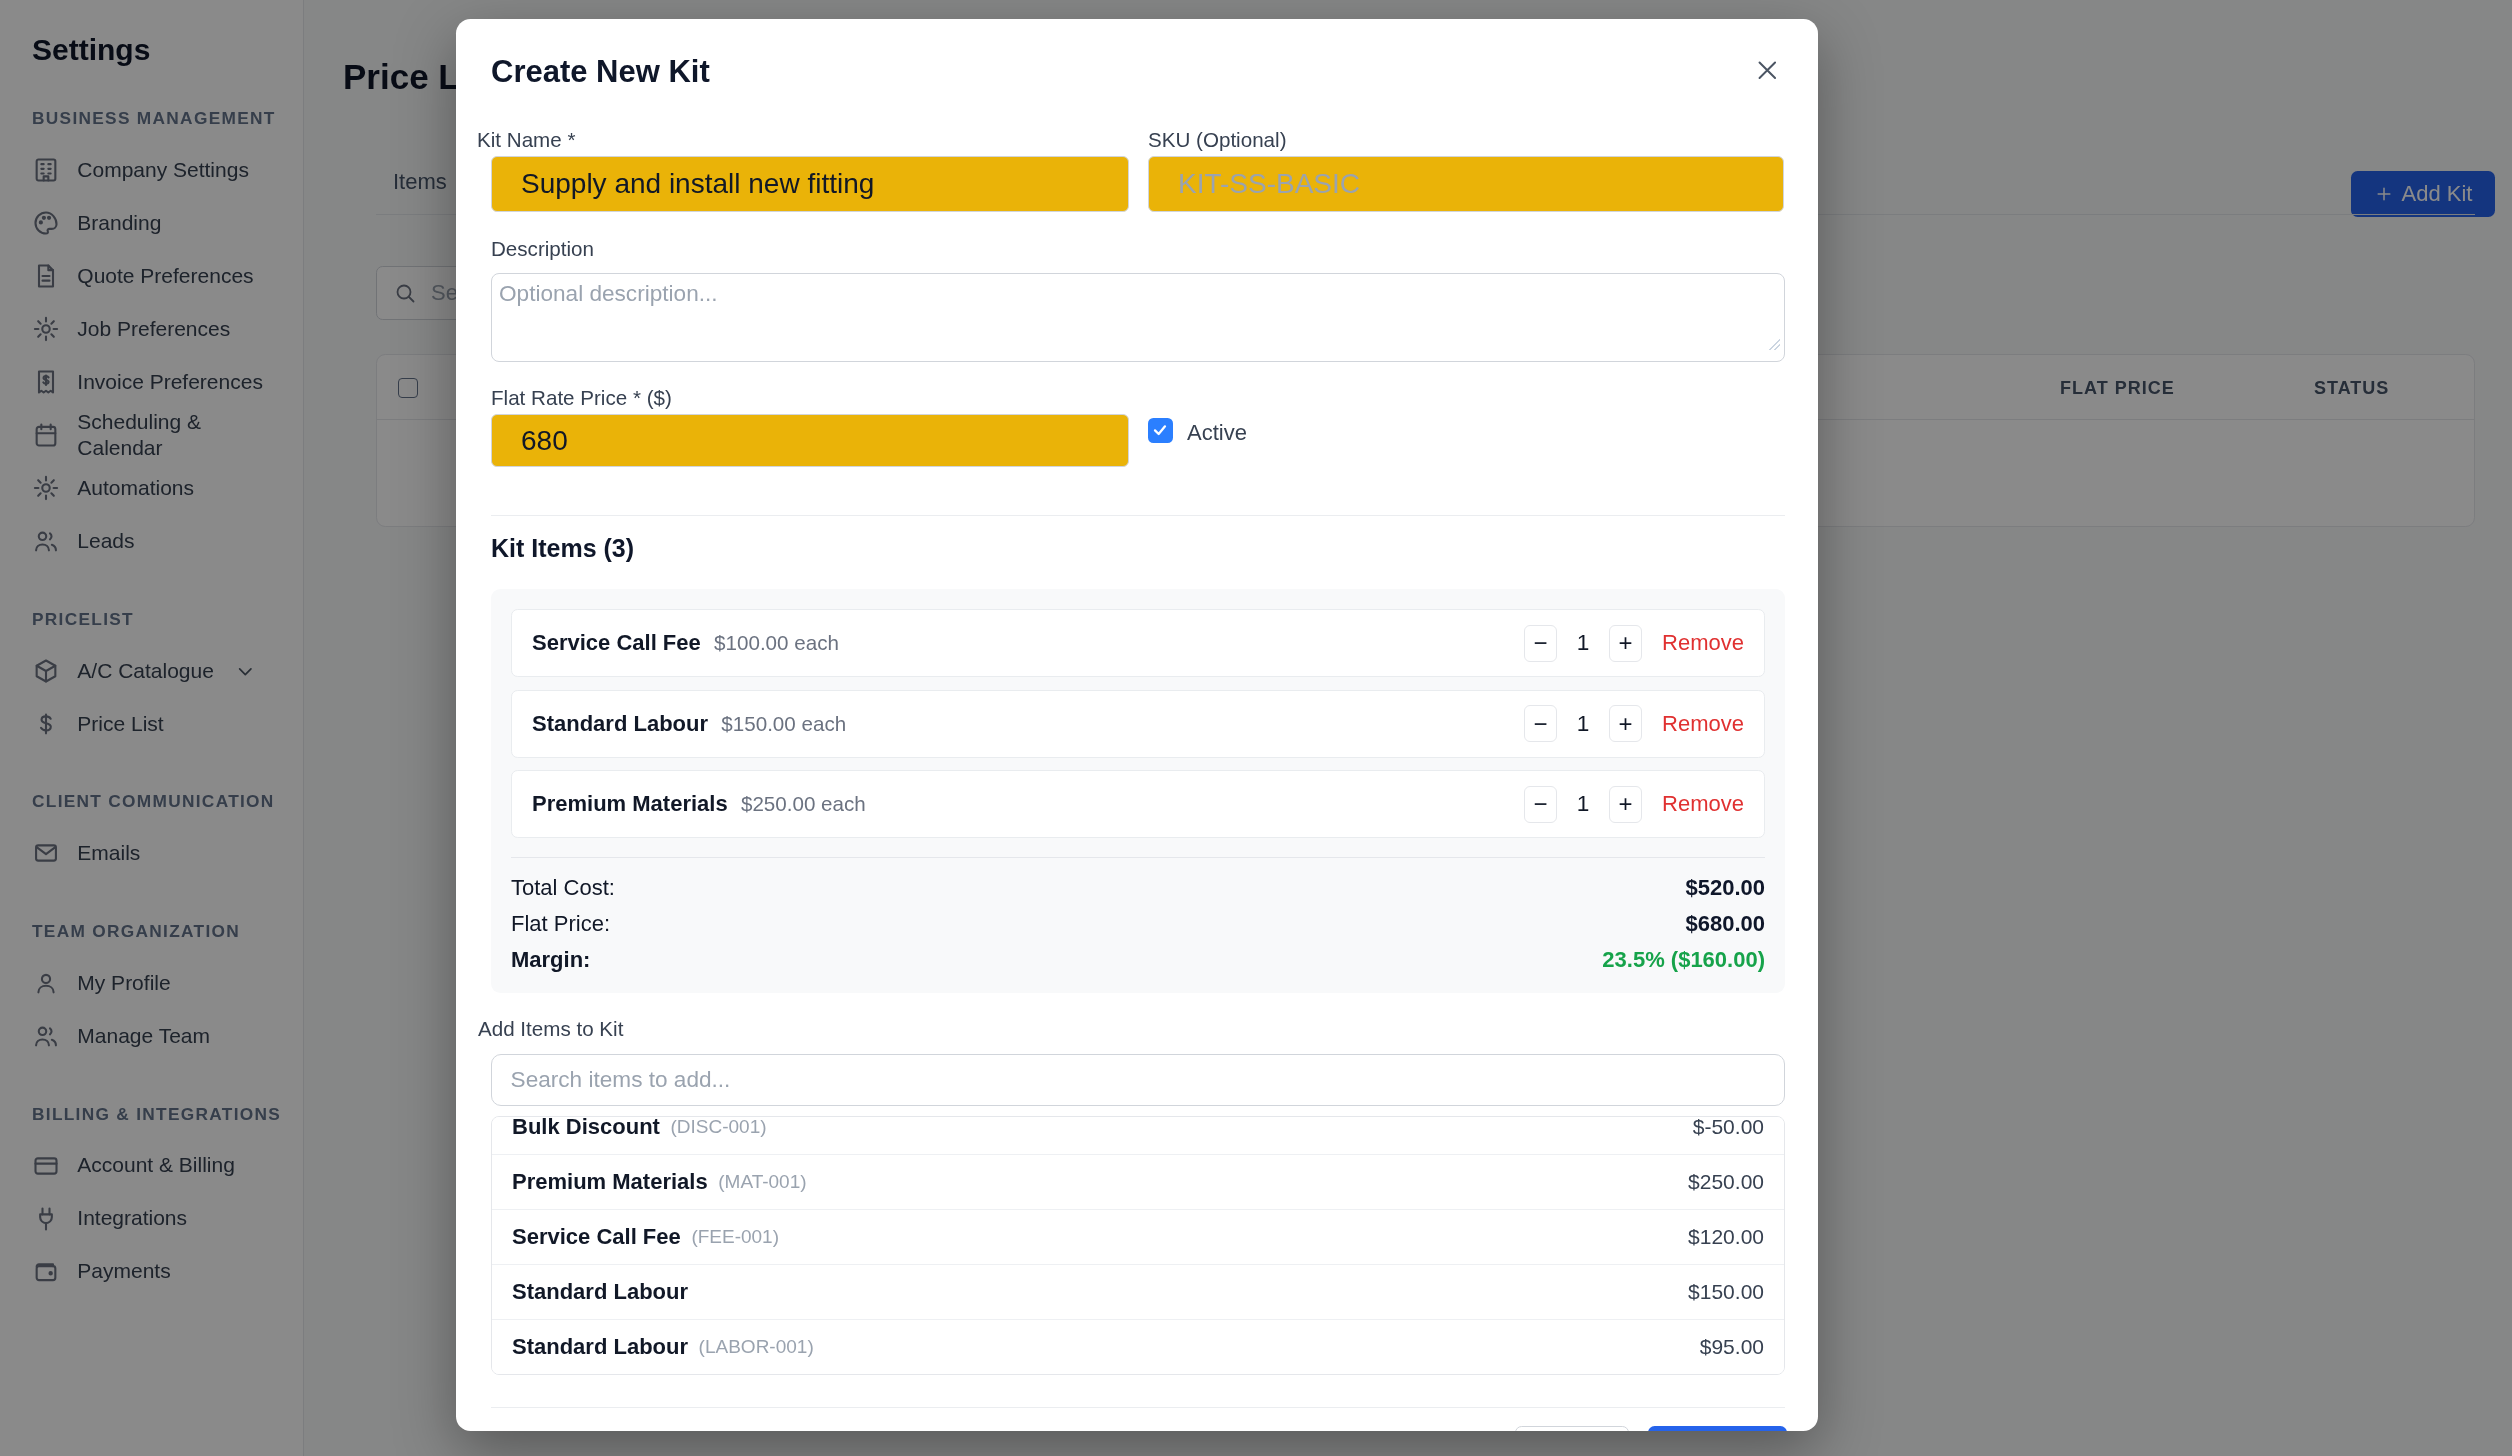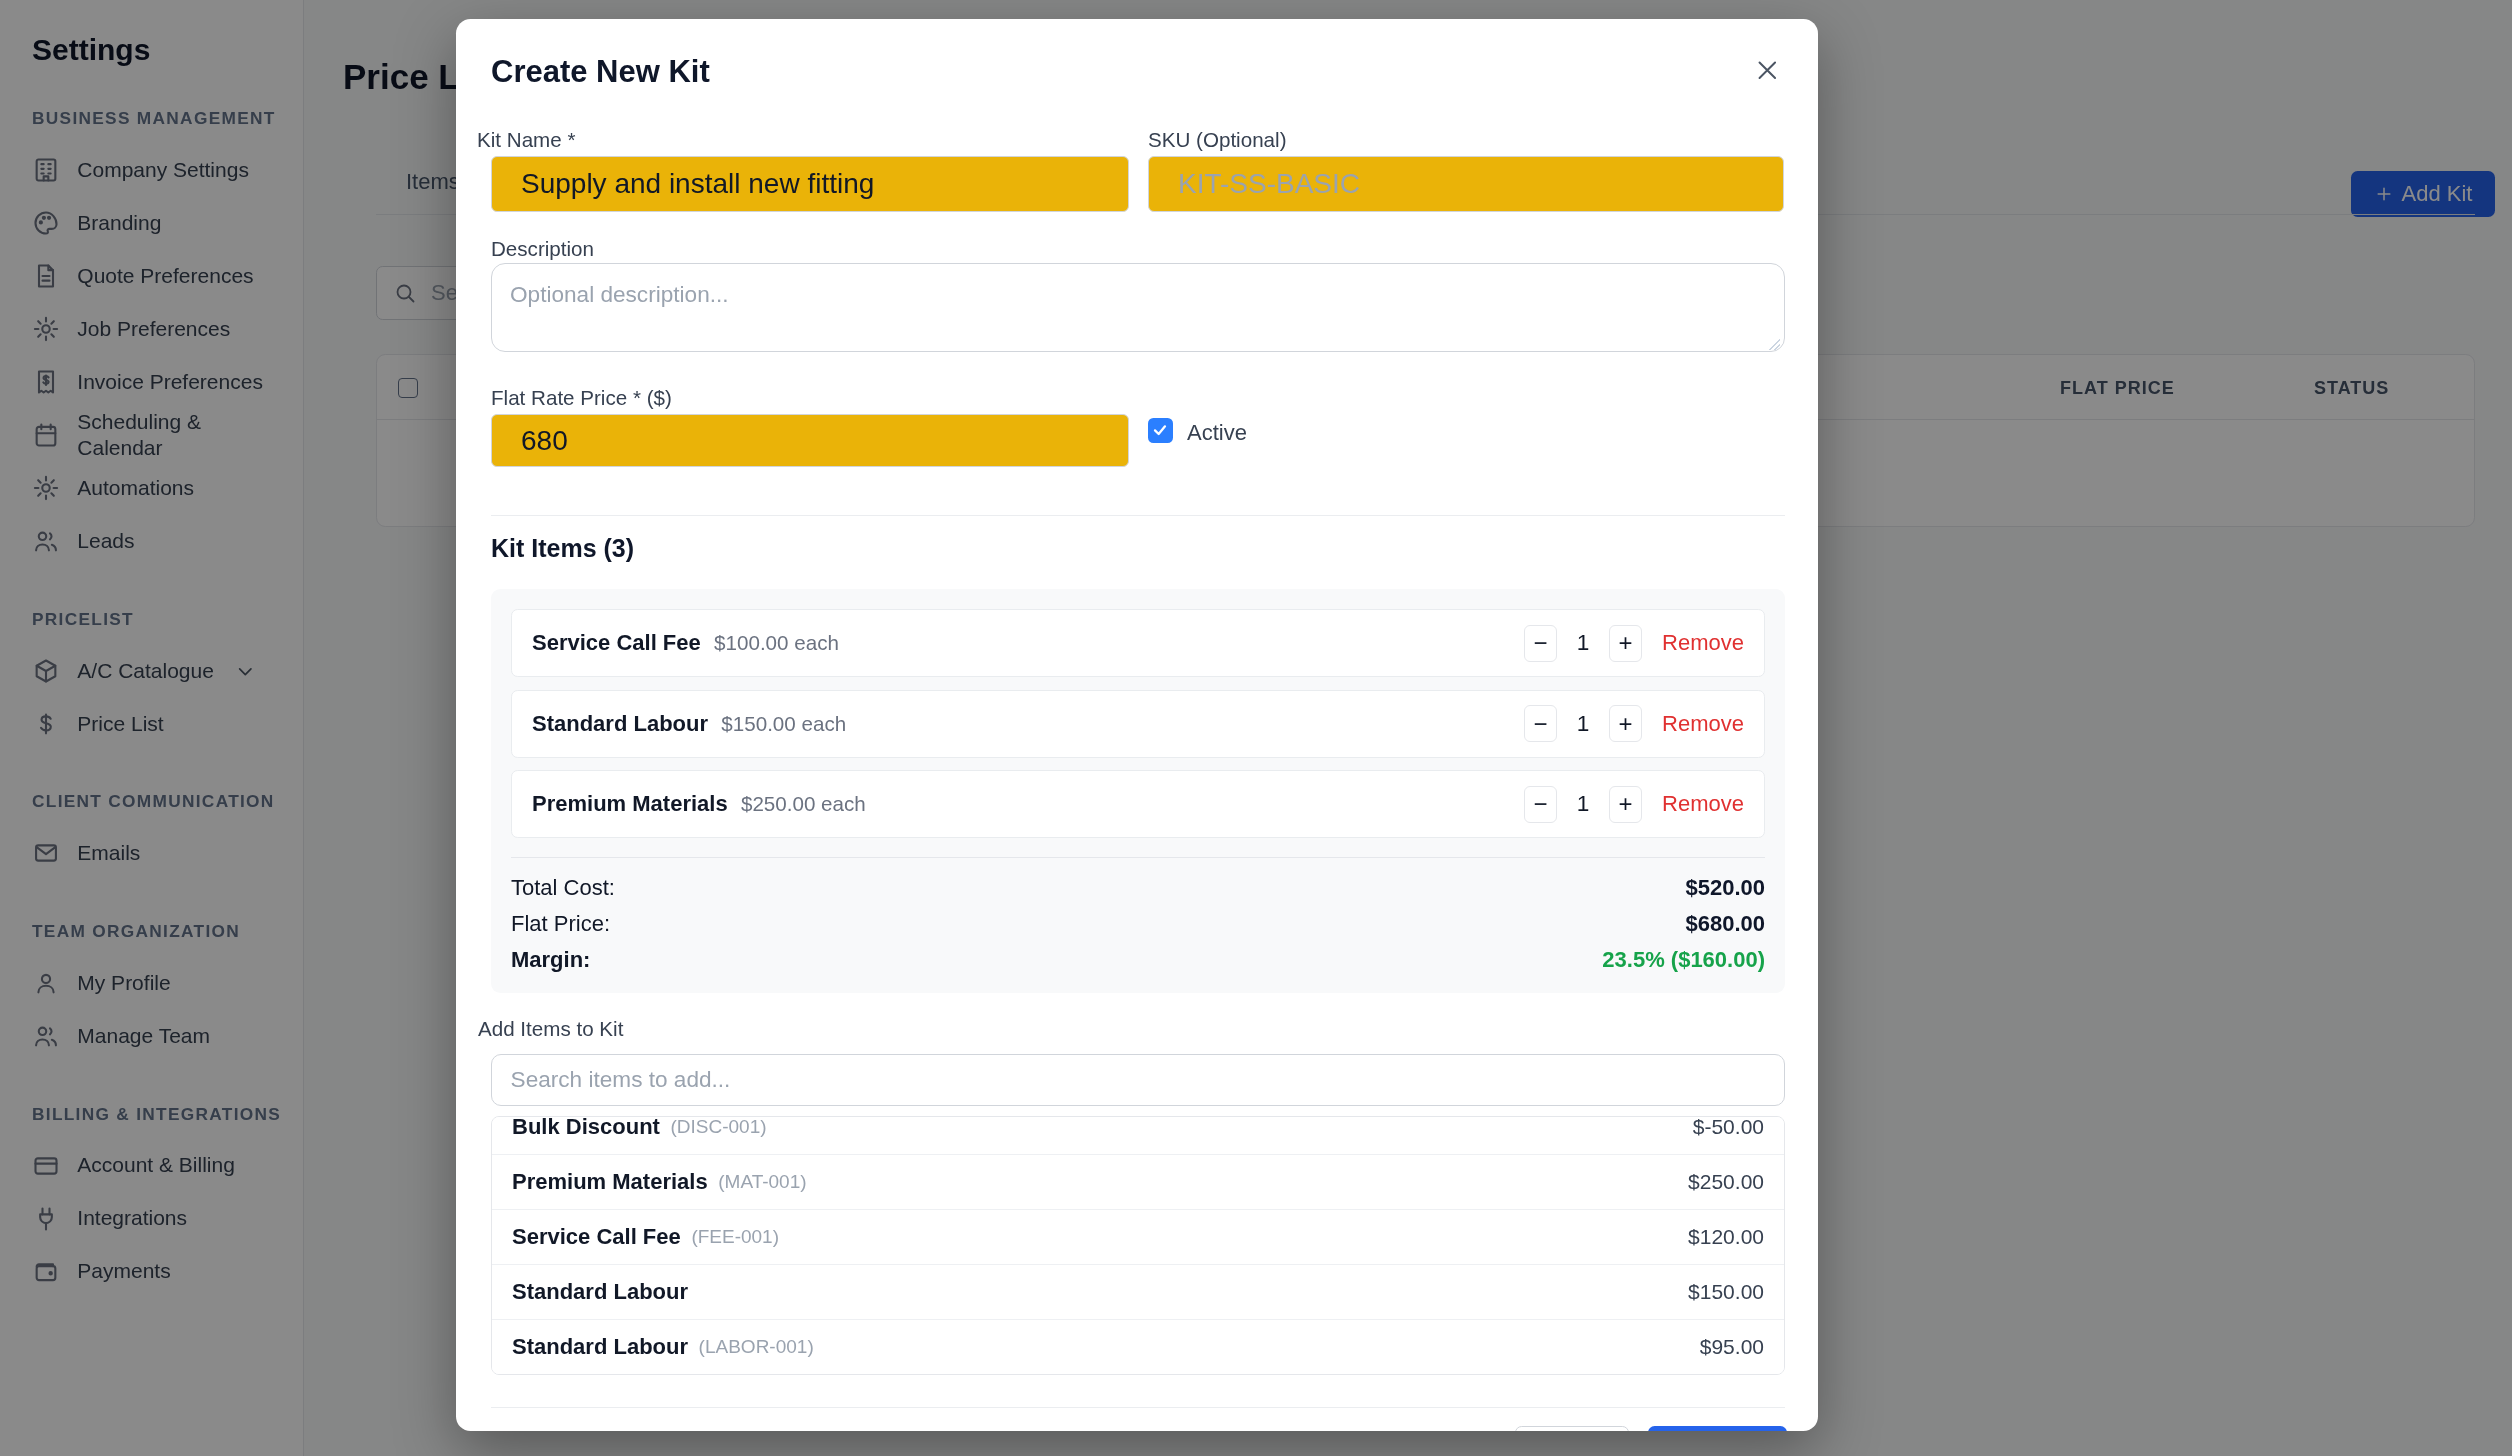--- a/index.html
+++ b/index.html
@@ -18,21 +18,21 @@
   .sb-chev{width:22.6px;height:22.6px;color:#4b5563;margin-left:20px;display:flex;}
   .sb-chev svg{width:22.6px;height:22.6px;}
   
   .main{position:absolute;left:304px;top:0;width:2208px;height:1456px;}
   .page-title{position:absolute;left:39px;top:57px;font-size:35px;font-weight:700;color:#0f172a;}
   .add-kit{position:absolute;left:2047px;top:171px;width:144px;height:46px;background:#2563eb;border:none;
     border-radius:6.6px;color:#fff;display:flex;align-items:center;justify-content:center;gap:8px;
     font-size:22px;font-weight:500;font-family:inherit;cursor:pointer;}
   .add-kit svg{width:20px;height:20px;}
   .tabbar{position:absolute;left:72px;top:169px;width:2099px;border-bottom:1.3px solid #e4e7eb;}
-  .tab{display:inline-block;margin-left:26px;padding:0 4px 18.6px 4px;font-size:22px;color:#475569;cursor:pointer;}
+  .tab{display:inline-block;margin-left:13px;padding:0 4px 18.6px 4px;font-size:22px;color:#475569;cursor:pointer;}
   .searchbox{position:absolute;left:72px;top:266px;width:505px;height:54px;background:#fff;
     border:1.3px solid #d1d5db;border-radius:6.6px;box-sizing:border-box;display:flex;align-items:center;padding:0 16px;}
   .searchbox svg{width:24px;height:24px;color:#6b7280;flex:0 0 24px;}
   .searchbox input{border:none;outline:none;flex:1;margin-left:12px;font-size:22px;font-family:inherit;color:#111827;background:transparent;}
   .searchbox input::placeholder{color:#9aa3af;}
   .table-card{position:absolute;left:72px;top:354px;width:2099px;height:173px;background:#fff;
     border:0.7px solid #e5e7eb;border-radius:9.3px;box-sizing:border-box;overflow:hidden;}
   .thead{position:relative;height:64px;border-bottom:1.3px solid #e5e7eb;}
   .th-check{position:absolute;left:20.6px;top:23px;width:18px;height:18px;border:1.7px solid #64748b;border-radius:4px;cursor:pointer;}
   .th{position:absolute;top:22.6px;font-size:18px;font-weight:700;color:#475569;letter-spacing:1px;}
@@ -41,22 +41,22 @@
   .overlay{position:absolute;inset:0;background:rgba(0,0,0,0.46);z-index:10;}
   .modal{position:absolute;left:456px;top:19px;width:1362px;height:1412px;background:#fff;border-radius:14.6px;
     z-index:20;box-shadow:0 20px 60px rgba(0,0,0,.35);overflow:hidden;}
   .m-title{position:absolute;left:35px;top:35px;font-size:31px;font-weight:700;color:#0f172a;}
   .m-close{position:absolute;right:35px;top:37px;width:29px;height:29px;border:none;background:none;cursor:pointer;color:#4b5563;padding:0;}
   .m-close svg{width:26.6px;height:26.6px;}
   .m-label{position:absolute;font-size:20.6px;font-weight:500;color:#374151;}
   .m-input{position:absolute;height:56px;border:1.3px solid #d1d5db;border-radius:6px;box-sizing:border-box;
     font-size:28px;font-family:inherit;color:#111827;padding:0 29px;outline:none;background:#eab308;}
   .m-input::placeholder{color:#9aa3af;}
-  .m-textarea{position:absolute;left:35px;top:244px;width:1294px;height:89px;border:1.3px solid #d1d5db;border-radius:14px;
-    box-sizing:border-box;font-size:22.6px;font-family:inherit;color:#111827;padding:18px;outline:none;resize:none;}
+  .m-textarea{position:absolute;left:35px;top:254px;width:1294px;height:89px;border:1.3px solid #d1d5db;border-radius:8px;
+    box-sizing:border-box;font-size:22.6px;font-family:inherit;color:#111827;padding:7px;outline:none;resize:none;}
   .m-textarea::placeholder{color:#9aa3af;}
   .resize-grip{position:absolute;left:1311px;top:318px;width:13.3px;height:13.3px;pointer-events:none;
     background:linear-gradient(135deg,transparent 0 55%,#cbd5e1 55% 62%,transparent 62% 75%,#cbd5e1 75% 82%,transparent 82%);}
   .m-check{position:absolute;left:692px;top:399px;width:24.6px;height:24.6px;background:#2b7fff;border-radius:5.3px;
     display:flex;align-items:center;justify-content:center;cursor:pointer;}
   .m-check svg{width:16px;height:16px;}
   .active-lab{position:absolute;left:731px;top:401px;font-size:22px;color:#374151;}
   .hr{position:absolute;left:35px;width:1294px;border-top:1.3px solid #ebedf0;}
   .m-h2{position:absolute;left:35px;top:515px;font-size:25px;font-weight:700;color:#0f172a;}
   .graybox{position:absolute;left:35px;top:570px;width:1294px;height:404px;background:#f8f9fa;border-radius:9.3px;

